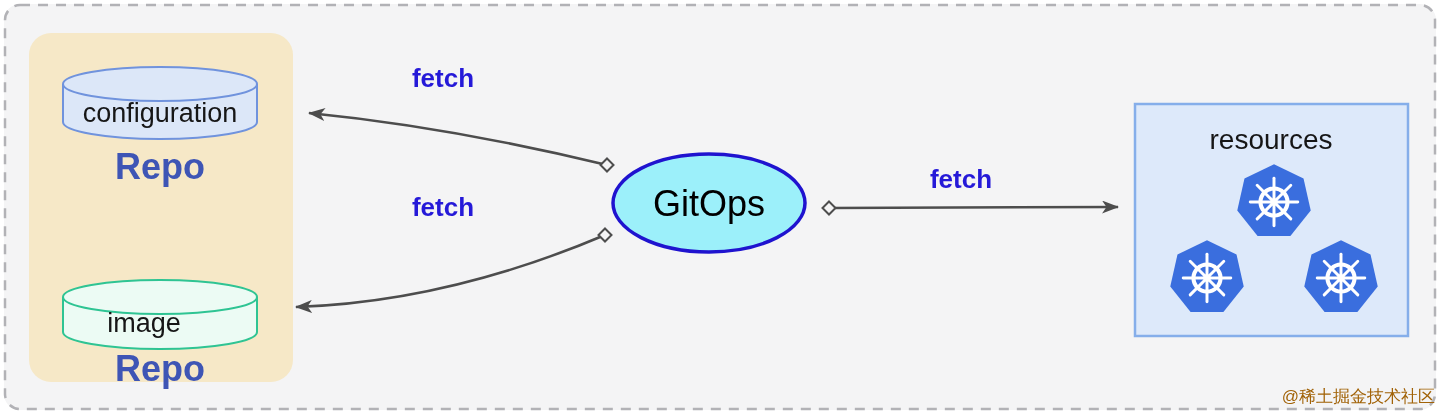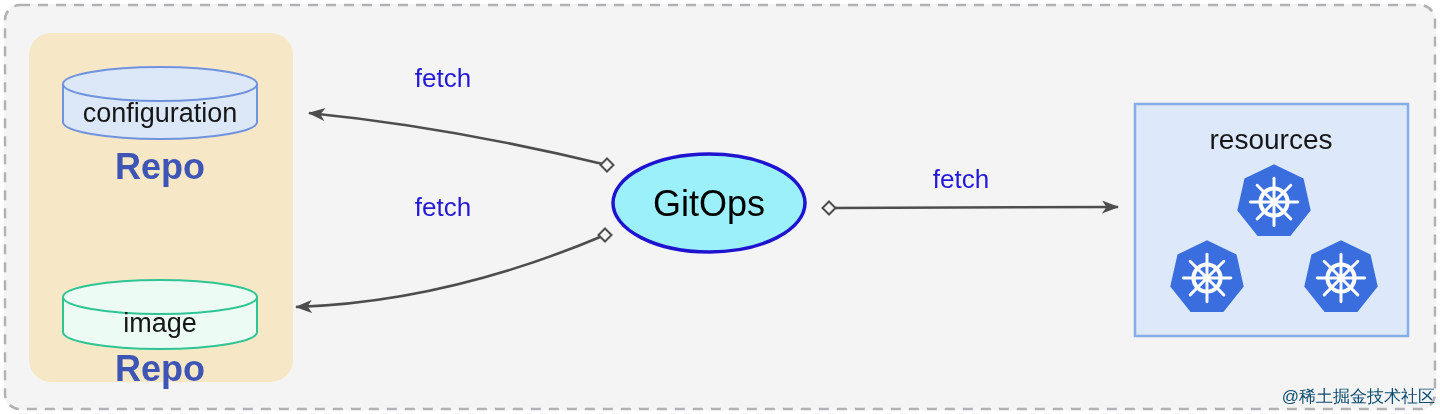--- a/index.html
+++ b/index.html
@@ -5,24 +5,24 @@
   html,body{margin:0;padding:0;background:#ffffff;}
   .canvas{position:relative;width:1440px;height:414px;background:#ffffff;overflow:hidden;
           font-family:"Liberation Sans", sans-serif;}
   .inner-bg{position:absolute;left:4px;top:4px;width:1432px;height:406px;border-radius:16px;
             background:#f4f4f5;}
   svg.layer{position:absolute;left:0;top:0;}
   .lbl{position:absolute;transform:translate(-50%,-50%);white-space:nowrap;line-height:1;}
   .lbl-node{color:#161616;font-size:27px;}
   .lbl-node-lg{color:#000000;font-size:36px;}
   .lbl-repo{color:#3e55b5;font-size:36px;font-weight:bold;}
-  .lbl-edge{color:#2519d8;font-size:26px;font-weight:normal;}
+  .lbl-edge{color:#2519d8;font-size:26px;font-weight:bold;}
   .lbl-resources{color:#161616;font-size:28px;}
   .watermark{position:absolute;right:5px;top:396px;transform:translateY(-50%);
-             color:#0c4a6e;font-size:17px;}
+             color:#a16207;font-size:17px;}
   
   .dashed-frame{fill:none;stroke:#b2b2b6;stroke-width:2.5;stroke-dasharray:10 8;}
   .repos-group{fill:#f6e8c7;}
   .cyl-config{fill:#dce7f8;stroke:#7093dd;stroke-width:2;}
   .cyl-image{fill:#ecfbf4;stroke:#2fc493;stroke-width:2;}
   .gitops-ellipse{fill:#9cf0fa;stroke:#1f13cf;stroke-width:3.5;}
   .resources-rect{fill:#dde9fa;stroke:#85aeea;stroke-width:2.5;}
   .edge-path{fill:none;stroke:#4d4d4d;stroke-width:2.5;}
   .diamond{fill:#f4f4f5;stroke:#4d4d4d;stroke-width:2;}
   .k8s-hept{fill:#3a6ede;}
@@ -82,21 +82,21 @@
     <path class="edge-path" d="M605,235 Q447,302 296,307" marker-end="url(#arrowhead)"></path>
     <path class="edge-path" d="M829,208 L1118,207" marker-end="url(#arrowhead)"></path>
 
     <path class="diamond" d="M607,158.5 L613.5,165 L607,171.5 L600.5,165 Z"></path>
     <path class="diamond" d="M605,228.5 L611.5,235 L605,241.5 L598.5,235 Z"></path>
     <path class="diamond" d="M829,201.5 L835.5,208 L829,214.5 L822.5,208 Z"></path>
   </svg>
 
   <div class="lbl lbl-node" style="left:160px;top:113px;">configuration</div>
   <div class="lbl lbl-repo" style="left:160px;top:167px;">Repo</div>
-  <div class="lbl lbl-node" style="left:160px;top:323px;">image</div>
+  <div class="lbl lbl-node" style="left:144px;top:323px;">image</div>
   <div class="lbl lbl-repo" style="left:160px;top:369px;">Repo</div>
 
   <div class="lbl lbl-edge" style="left:443px;top:78px;">fetch</div>
   <div class="lbl lbl-edge" style="left:443px;top:207px;">fetch</div>
   <div class="lbl lbl-edge" style="left:961px;top:179px;">fetch</div>
 
   <div class="lbl lbl-node-lg" style="left:709px;top:204px;">GitOps</div>
 
   <div class="lbl lbl-resources" style="left:1271px;top:140px;">resources</div>
 

